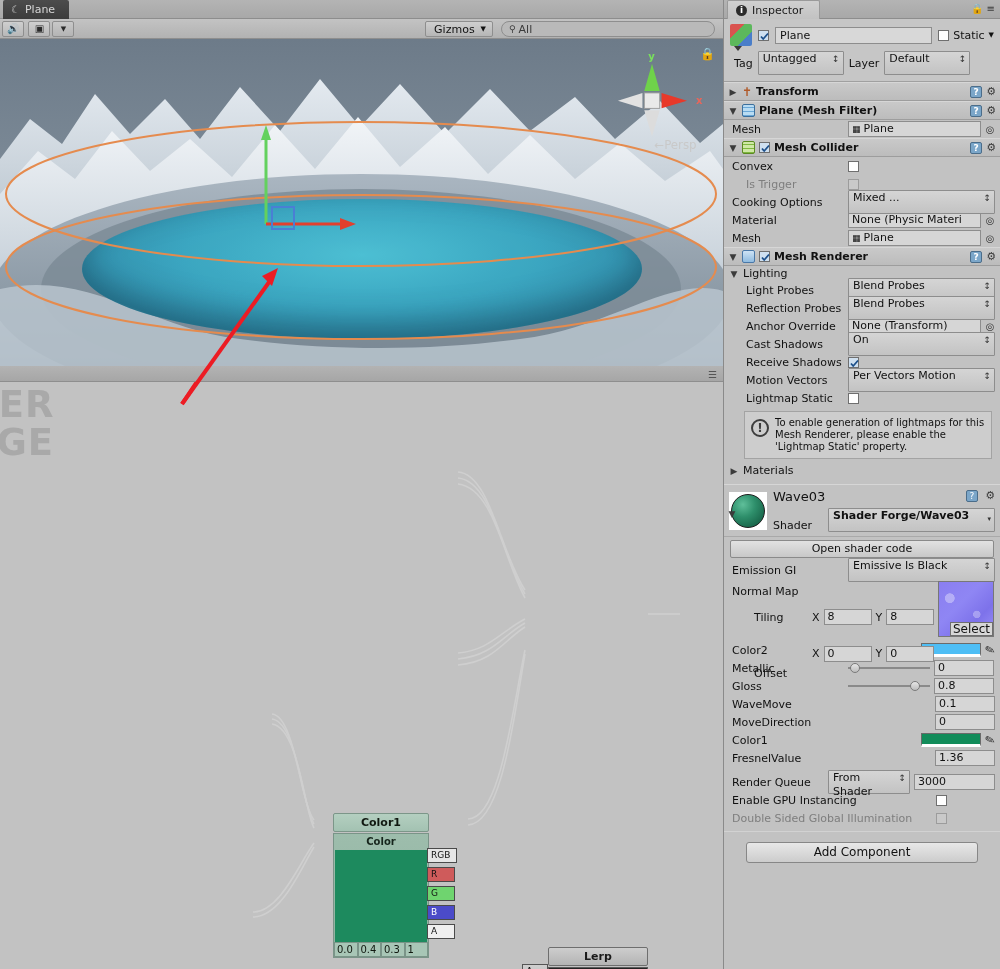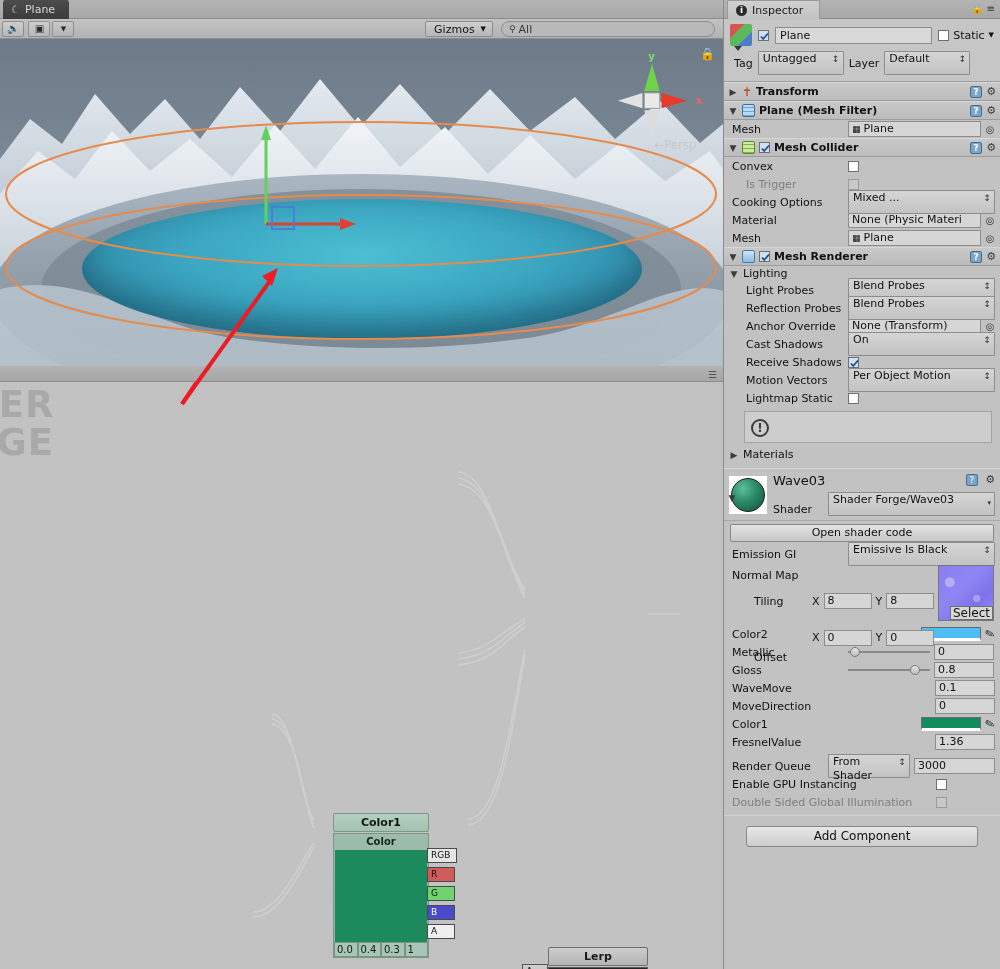--- a/index.html
+++ b/index.html
@@ -595,47 +595,48 @@
     <div class="prop-row">
       <span class="lbl indent">Receive Shadows</span>
       <span class="cb" style="background:#cfe0f0;">
         <svg width="11" height="11" viewBox="0 0 11 11">
             <path d="M2,5.5 L4.2,8 L9,2.5" stroke="#1c4f8a" stroke-width="1.8" fill="none"></path>
           </svg>
       </span>
     </div>
     <div class="prop-row">
       <span class="lbl indent">Motion Vectors</span>
-      <div class="dd grow">Per Object Motion</div>
+      <div class="dd grow">Per Vectors Motion</div>
     </div>
     <div class="prop-row">
       <span class="lbl indent">Lightmap Static</span>
       <span class="cb"></span>
     </div>
 
     <div class="infobox">
       <div class="warn-ico">!</div>
+      <div>To enable generation of lightmaps for this Mesh Renderer, please enable the 'Lightmap Static' property.</div>
     </div>
 
     <div class="section-foldout">
       <span class="foldout">▶</span>
       <span>Materials</span>
     </div>
 
     <div style="height:6px;"></div>
     <div class="mat-hdr">
       <span class="foldout" style="position:absolute;left:3px;top:24px;">▼</span>
       <div class="mat-sphere-wrap">
           <div class="mat-sphere"></div>
         </div>
       <div style="flex:1;">
         <div style="font-size:13px;">Wave03</div>
         <div style="display:flex;align-items:flex-end;gap:16px;margin-top:4px;">
           <span>Shader</span>
-          <div class="dd caret" style="flex:1;">Shader Forge/Wave03</div>
+          <div class="dd caret" style="flex:1;font-weight:bold;">Shader Forge/Wave03</div>
         </div>
       </div>
       <span style="position:absolute;right:22px;top:5px;" class="help-ico">?</span>
       <span style="position:absolute;right:5px;top:4px;" class="gear-ico">⚙</span>
     </div>
 
     <div class="btn-wide">Open shader code</div>
 
     <div class="prop-row">
       <span class="lbl">Emission GI</span>

